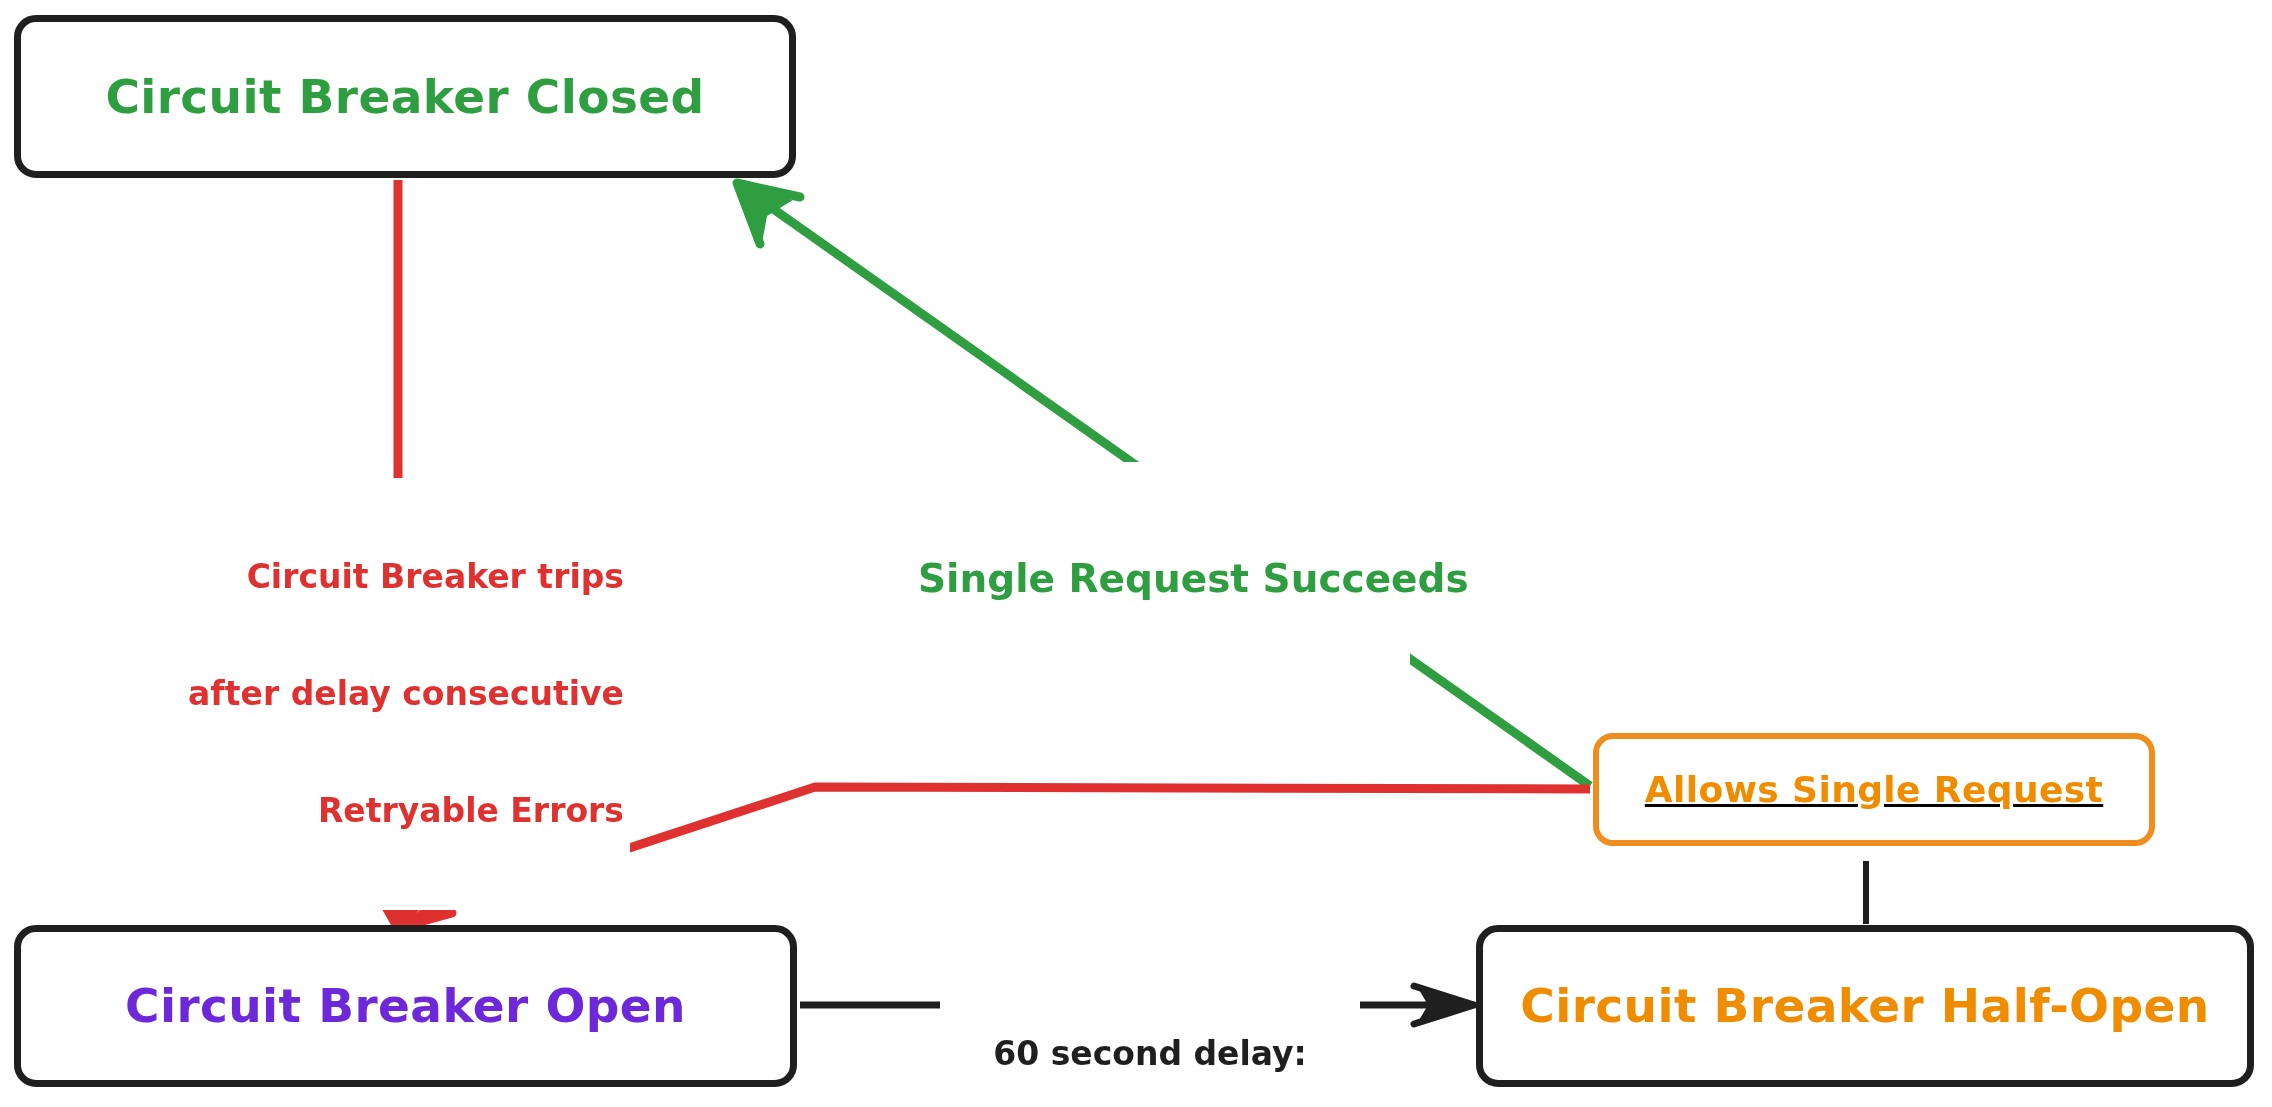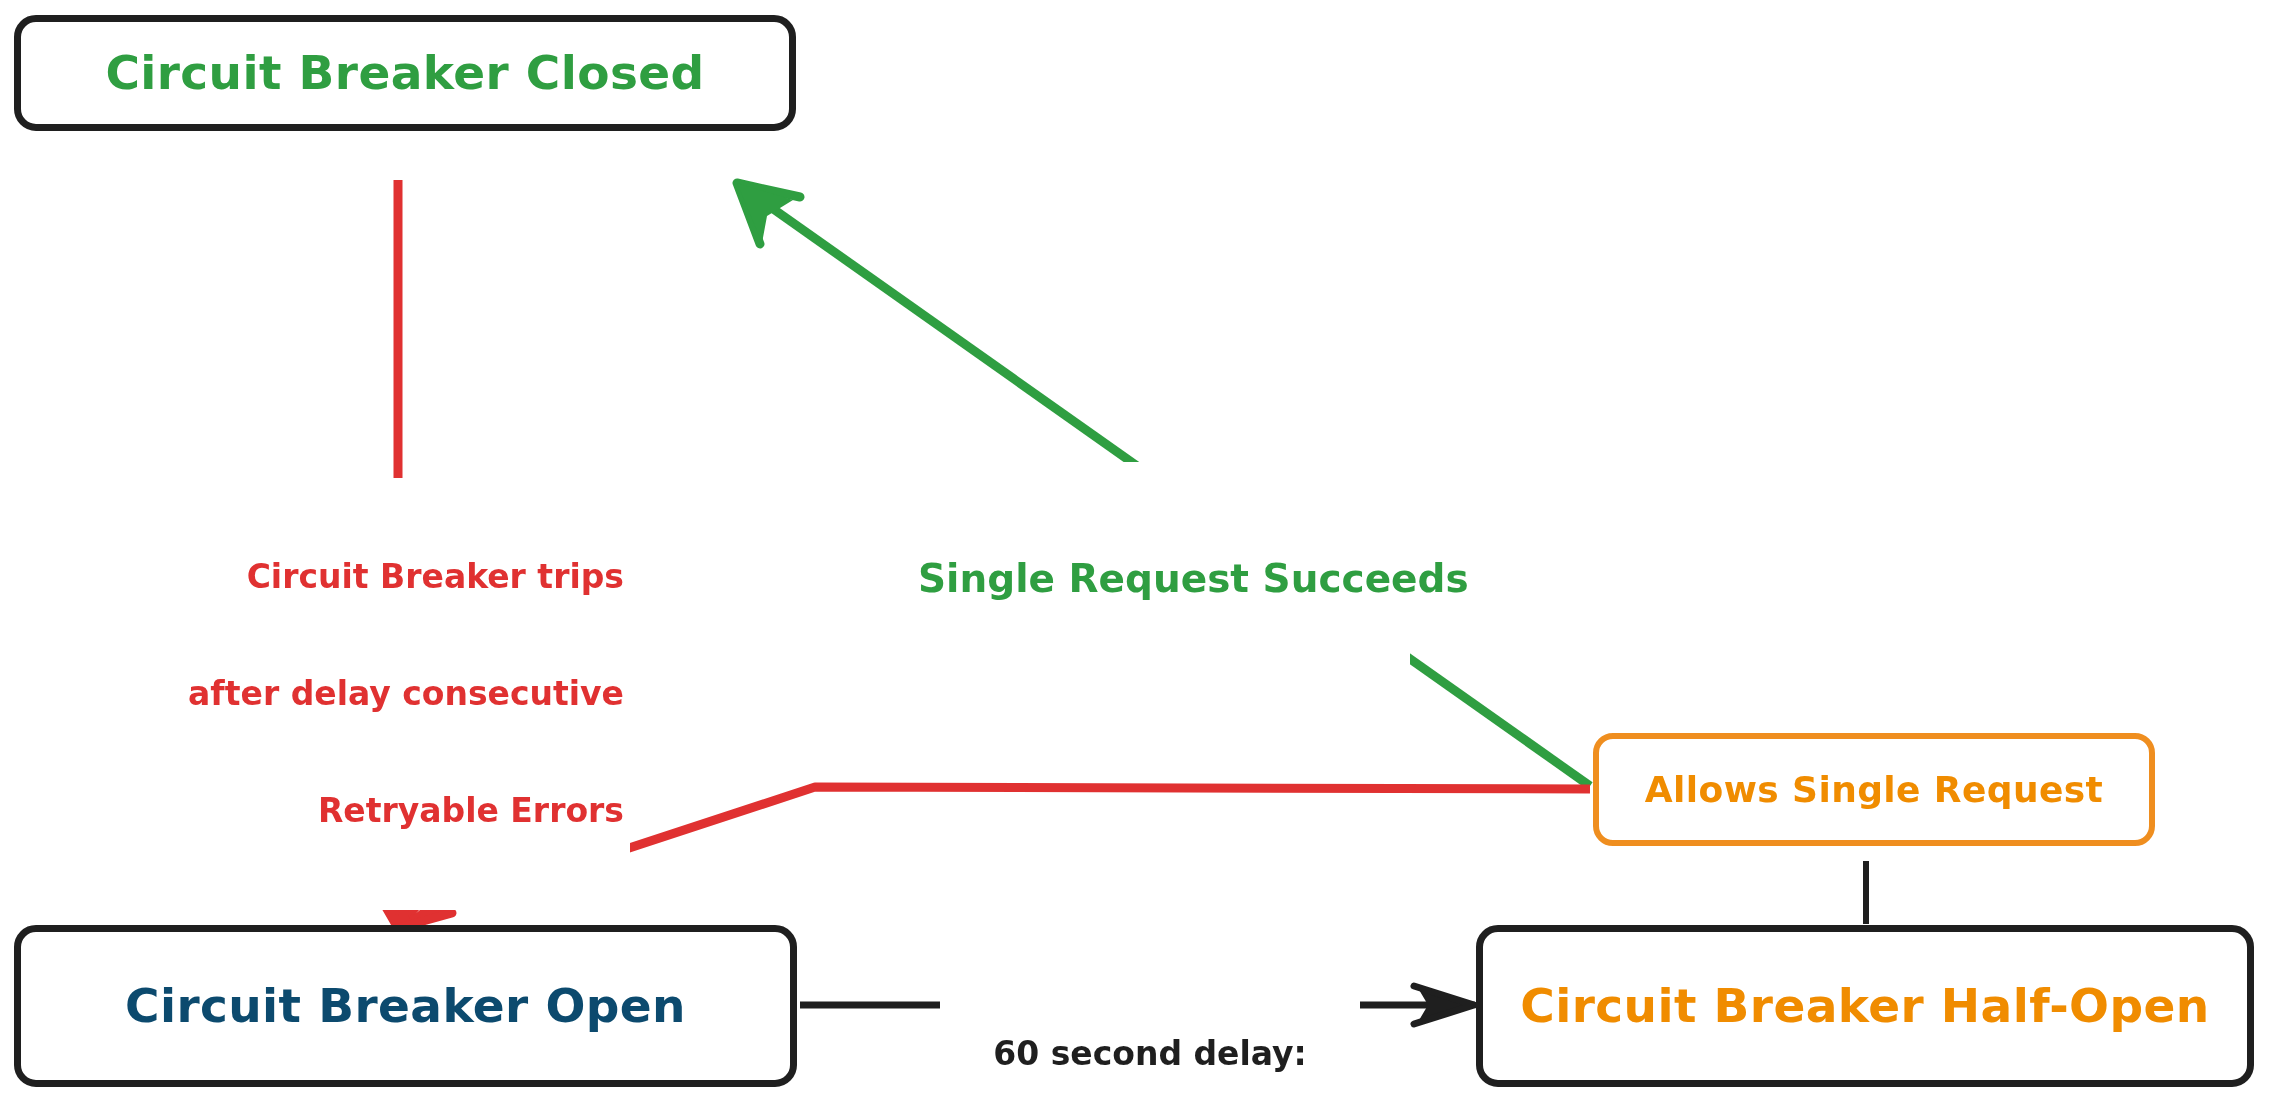--- a/index.html
+++ b/index.html
@@ -32,30 +32,31 @@
     background: #ffffff;
     border-radius: 22px;
     z-index: 3;
   }
   .node-dark {
     border: 7px solid #1f1f1f;
   }
   .node-orange {
     border: 6px solid #ef8e1f;
     border-radius: 20px;
+    text-decoration: underline;
   }
   .node-label {
     font-family: "DejaVu Sans", "Liberation Sans", sans-serif;
     font-weight: 600;
     letter-spacing: 0.4px;
     white-space: nowrap;
     line-height: 1.1;
   }
   .label-green  { color: #2f9e41; font-size: 47px; }
-  .label-red    { color: #0c4a6e; font-size: 47px; }
+  .label-red    { color: #6d28d9; font-size: 47px; }
   .label-orange { color: #f08c00; font-size: 47px; }
   .label-orange-sm { color: #f08c00; font-size: 36px; }
 
   .edge-label {
     position: absolute;
     font-family: "DejaVu Sans", "Liberation Sans", sans-serif;
     font-weight: 600;
     text-align: center;
     line-height: 1.18;
     white-space: pre;
@@ -98,21 +99,21 @@
       <path d="M 1340 1005 L 1455 1005" stroke="#1f1f1f" stroke-width="7" fill="none" stroke-linecap="butt"></path>
       <path d="M 1474 1005 L 1418 988 L 1428 1005 L 1418 1022 Z" fill="#1f1f1f"></path>
       <path d="M 1474 1005 L 1414 986 M 1474 1005 L 1414 1024" stroke="#1f1f1f" stroke-width="7" fill="none" stroke-linecap="round"></path>
     </g>
 
     <g>
       <path d="M 1866 861 L 1866 924" stroke="#1f1f1f" stroke-width="6" fill="none" stroke-linecap="butt"></path>
     </g>
   </svg>
 
-  <div class="node node-dark" style="left:14px; top:15px; width:782px; height:116px;">
+  <div class="node node-dark" style="left:14px; top:15px; width:782px; height:163px;">
     <span class="node-label label-green">Circuit Breaker Closed</span>
   </div>
 
   <div class="node node-dark" style="left:14px; top:925px; width:783px; height:162px;">
     <span class="node-label label-red">Circuit Breaker Open</span>
   </div>
 
   <div class="node node-dark" style="left:1476px; top:925px; width:778px; height:162px;">
     <span class="node-label label-orange">Circuit Breaker Half-Open</span>
   </div>

